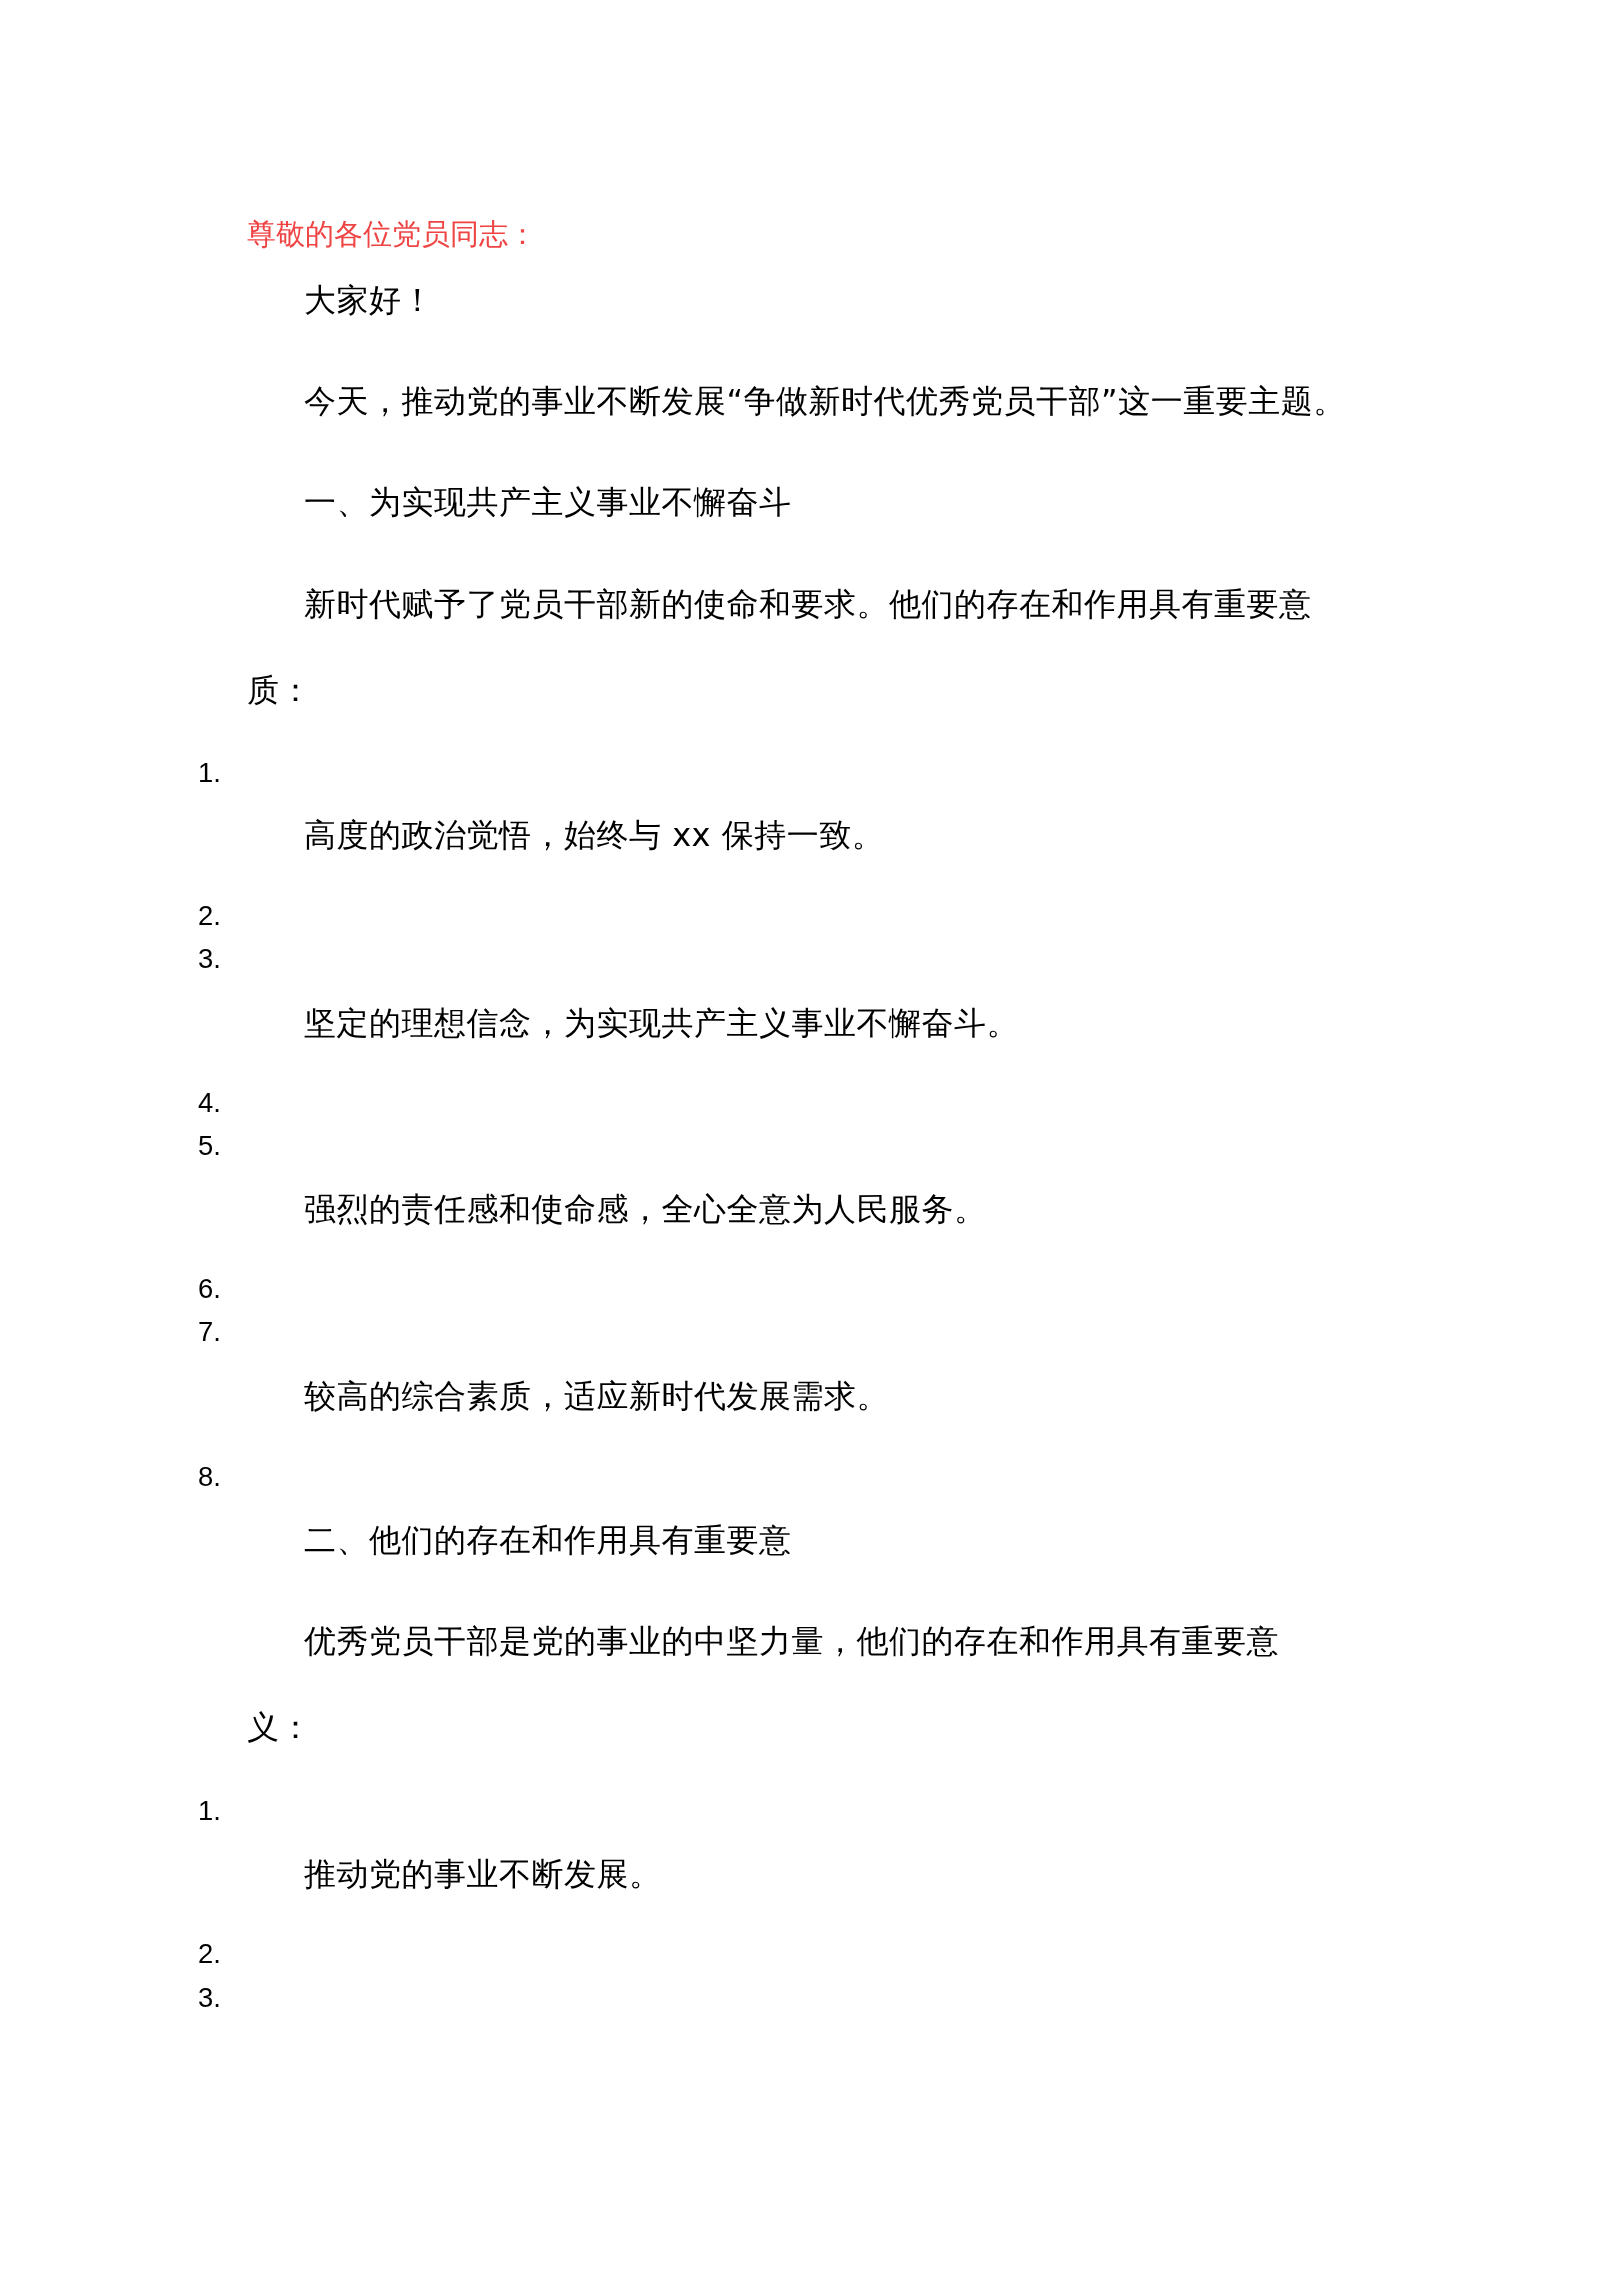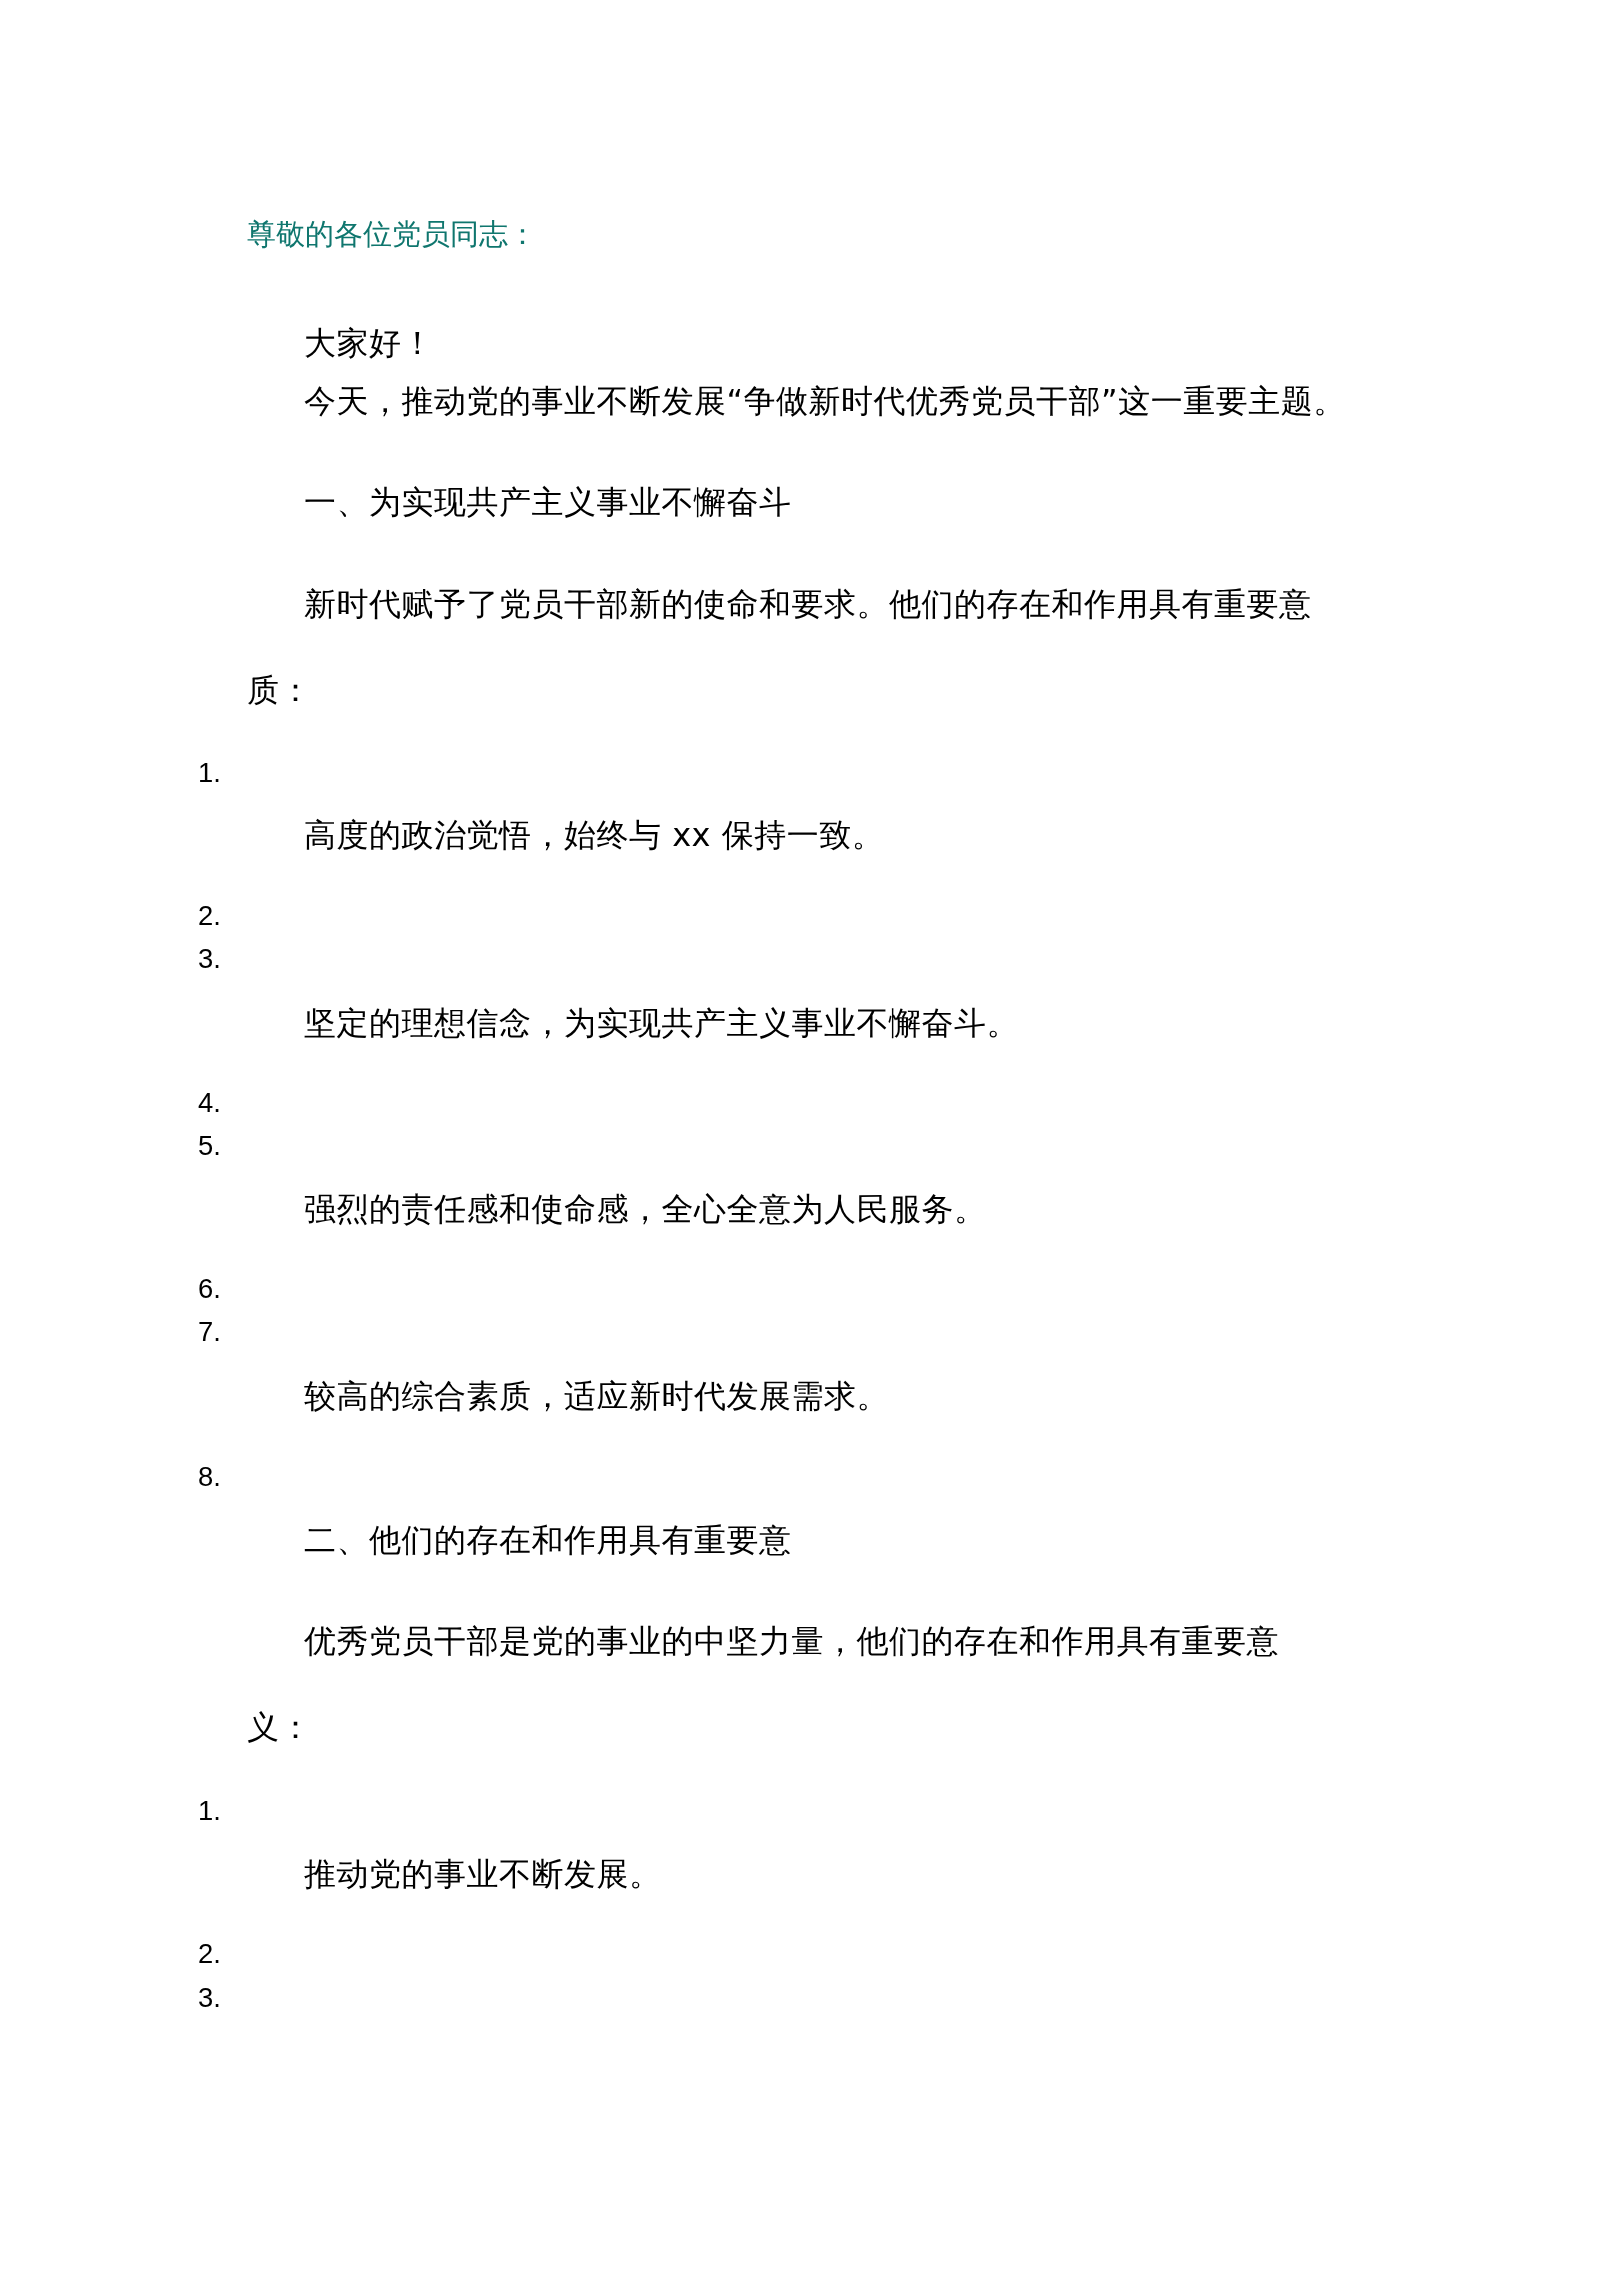--- a/index.html
+++ b/index.html
@@ -25,37 +25,37 @@
     .line {
       position: absolute;
       white-space: nowrap;
       line-height: 1;
       font-size: 32px;
       letter-spacing: 0.5px;
     }
     .greeting {
       font-family: "DejaVu Serif", "Liberation Serif", serif;
       font-size: 29px;
-      color: #0f766e;
+      color: #ef4444;
       letter-spacing: 0px;
     }
     .num {
       font-family: "Liberation Sans", "DejaVu Sans", sans-serif;
       font-size: 27.4px;
       letter-spacing: 0;
     }
   </style>
 </head>
 <body>
 
 <div class="page">
 
   <div class="line greeting" style="left:247px; top:220px;">尊敬的各位党员同志：</div>
 
-  <div class="line" style="left:304px; top:284px;margin-top:43px;">大家好！</div>
+  <div class="line" style="left:304px; top:284px;">大家好！</div>
 
   <div class="line" style="left:304px; top:385px;">今天，推动党的事业不断发展“争做新时代优秀党员干部”这一重要主题。</div>
 
   <div class="line" style="left:304px; top:486px;">一、为实现共产主义事业不懈奋斗</div>
 
   <div class="line" style="left:304px; top:588px;">新时代赋予了党员干部新的使命和要求。他们的存在和作用具有重要意</div>
   <div class="line" style="left:247px; top:674px;">质：</div>
 
   <div class="line num" style="left:198px; top:759px;">1.</div>
   <div class="line" style="left:304px; top:819px;">高度的政治觉悟，始终与 xx 保持一致。</div>

